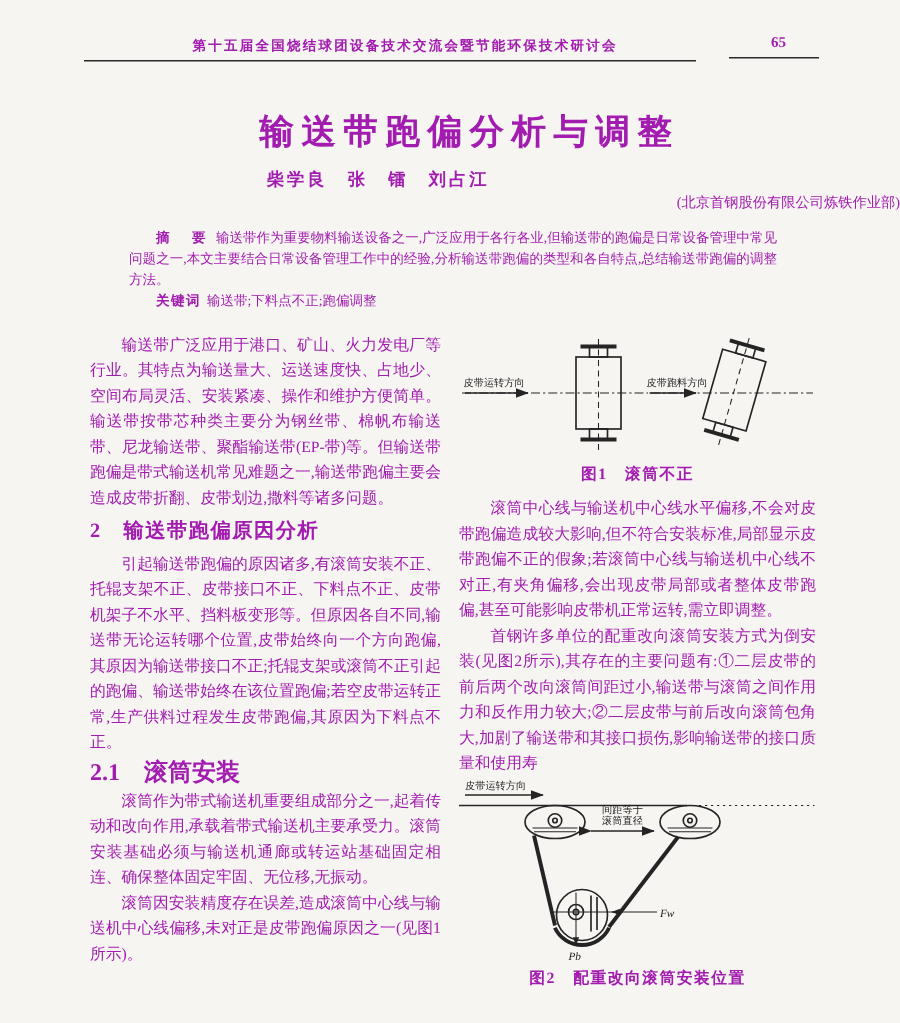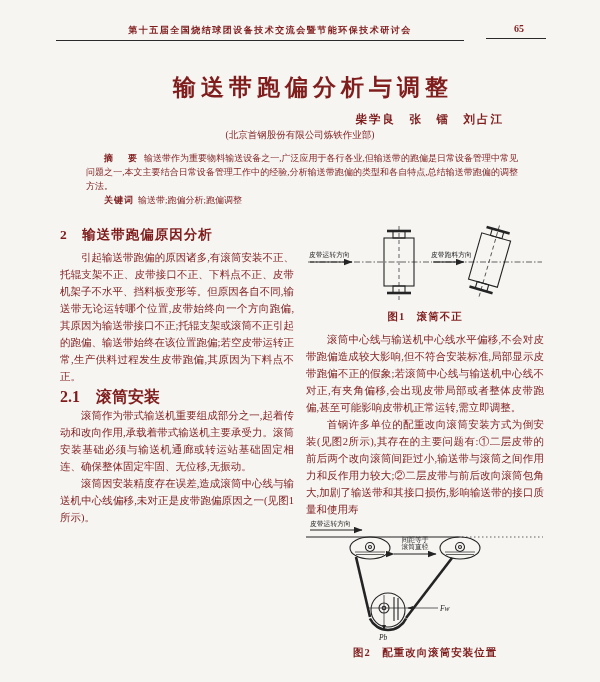--- a/index.html
+++ b/index.html
@@ -1,33 +1,33 @@
 <!DOCTYPE html>
 <html><head>
 <meta charset="utf-8">
 <style>
   html,body{margin:0;padding:0;background:#e9e7e3;}
   .page{
     position:relative;width:600px;height:682px;overflow:hidden;
     background:#f6f5f2;
     font-family:"Liberation Serif", serif;
-    color:#7f1d1d;
+    color:#a21caf;
   }
   
   .hdr-text{position:absolute;top:24px;left:60px;width:420px;text-align:center;
     font-size:9px;font-weight:bold;letter-spacing:1.5px;}
   .hdr-page{position:absolute;top:23px;left:514px;font-size:10px;font-weight:bold;}
   .hdr-rule-main{position:absolute;top:40px;left:56px;width:408px;border-top:1.4px solid #2a2a2a;}
   .hdr-rule-short{position:absolute;top:38px;left:486px;width:60px;border-top:1.4px solid #2a2a2a;}
   
   .title{position:absolute;top:72px;left:0;width:600px;text-align:center;
     font-size:23px;font-weight:bold;letter-spacing:5px;padding-left:13px;}
-  .authors{position:absolute;top:112px;left:0;width:504px;text-align:right;
+  .authors{position:absolute;top:112px;left:0;width:504px;text-align:center;
     font-size:11.5px;font-weight:bold;letter-spacing:2px;}
-  .affil{position:absolute;top:129px;left:0;width:600px;text-align:center;font-size:9.5px;}
+  .affil{position:absolute;top:129px;left:0;width:600px;text-align:right;font-size:9.5px;}
   
   .abstract{position:absolute;top:151px;left:86px;width:432px;
     font-size:9px;line-height:14px;text-align:justify;}
   .abstract .para{text-indent:2em;margin:0;}
   .lbl{font-weight:bold;letter-spacing:3px;margin-right:4px;}
   .kw{margin:0;text-indent:2em;}
   .kw .lbl{letter-spacing:1px;}
   
   .col{position:absolute;top:222px;font-size:10.5px;line-height:17px;text-align:justify;}
   .col-left{left:60px;width:234px;}
@@ -61,25 +61,26 @@
 
   <div class="title">输送带跑偏分析与调整</div>
   <div class="authors">柴学良　张　镭　刘占江</div>
   <div class="affil">(北京首钢股份有限公司炼铁作业部)</div>
 
   <div class="abstract">
     <p class="para">
       <span class="lbl">摘　要</span><span>输送带作为重要物料输送设备之一,广泛应用于各行各业,但输送带的跑偏是日常设备管理中常见问题之一,本文主要结合日常设备管理工作中的经验,分析输送带跑偏的类型和各自特点,总结输送带跑偏的调整方法。</span>
     </p>
     <p class="kw">
-      <span class="lbl">关键词</span><span>输送带;跑偏分析;跑偏调整</span>
+      <span class="lbl">关键词</span><span>输送带;下料点不正;跑偏调整</span>
     </p>
   </div>
 
   <div class="col col-left">
+    <p>输送带广泛应用于港口、矿山、火力发电厂等行业。其特点为输送量大、运送速度快、占地少、空间布局灵活、安装紧凑、操作和维护方便简单。输送带按带芯种类主要分为钢丝带、棉帆布输送带、尼龙输送带、聚酯输送带(EP-带)等。但输送带跑偏是带式输送机常见难题之一,输送带跑偏主要会造成皮带折翻、皮带划边,撒料等诸多问题。</p>
     <div class="h-sec">2　输送带跑偏原因分析</div>
     <p>引起输送带跑偏的原因诸多,有滚筒安装不正、托辊支架不正、皮带接口不正、下料点不正、皮带机架子不水平、挡料板变形等。但原因各自不同,输送带无论运转哪个位置,皮带始终向一个方向跑偏,其原因为输送带接口不正;托辊支架或滚筒不正引起的跑偏、输送带始终在该位置跑偏;若空皮带运转正常,生产供料过程发生皮带跑偏,其原因为下料点不正。</p>
     <div class="h-sub">2.1　滚筒安装</div>
     <p>滚筒作为带式输送机重要组成部分之一,起着传动和改向作用,承载着带式输送机主要承受力。滚筒安装基础必须与输送机通廊或转运站基础固定相连、确保整体固定牢固、无位移,无振动。</p>
     <p>滚筒因安装精度存在误差,造成滚筒中心线与输送机中心线偏移,未对正是皮带跑偏原因之一(见图1所示)。</p>
   </div>
 
   <div class="col col-right">
 
     <div class="figwrap">

